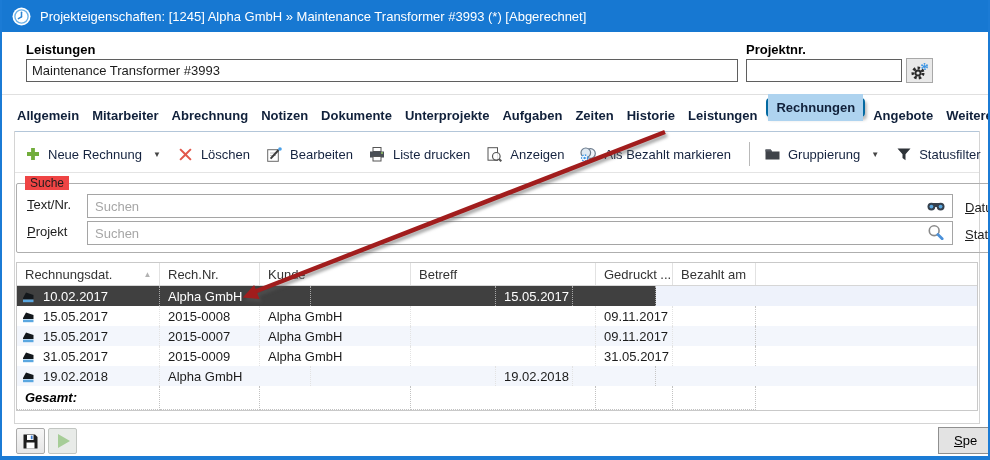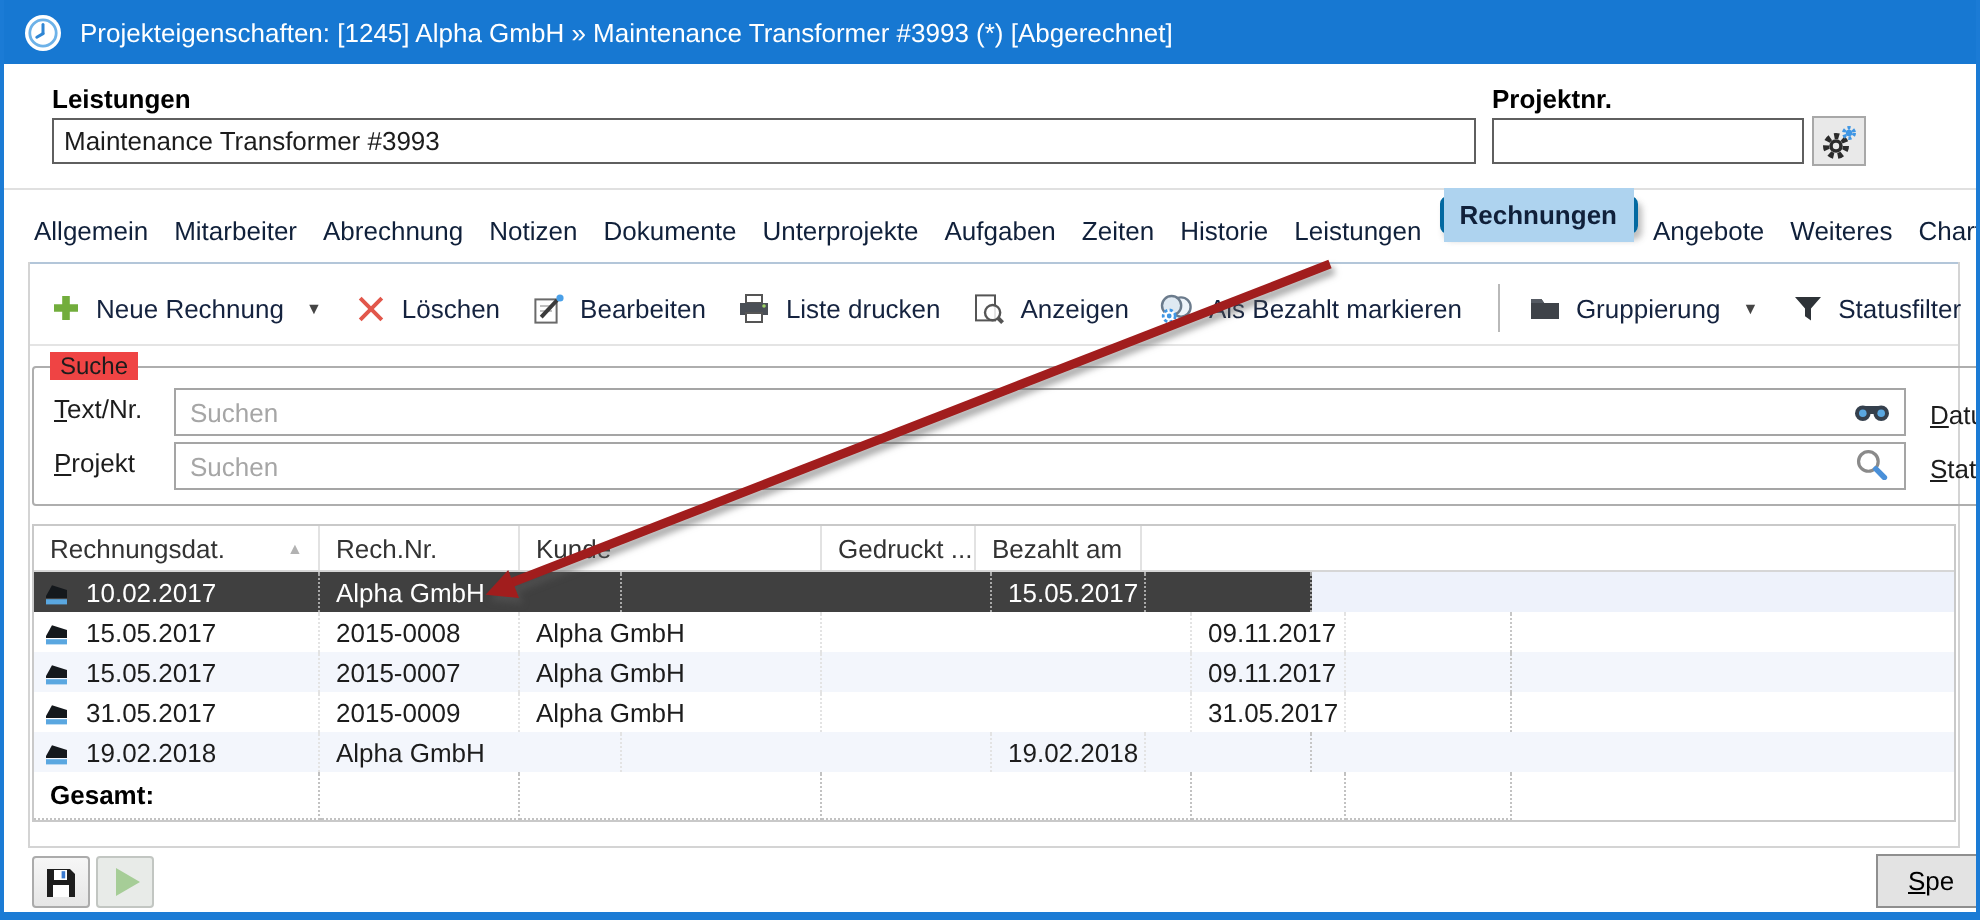--- a/index.html
+++ b/index.html
@@ -14,21 +14,21 @@
   
   .lbl{position:absolute;font-size:13px;font-weight:bold;color:#000;}
   .tinput{position:absolute;height:23px;border:1px solid #5f5f5f;background:#fff;font-size:13px;
           color:#1c1c1c;padding:0 5px;font-family:"Liberation Sans",sans-serif;}
   .gearbtn{position:absolute;left:904px;top:58px;width:27px;height:25px;background:#e9e9e9;
            border:1px solid #a8a8a8;display:flex;align-items:center;justify-content:center;cursor:pointer;}
   .hdr-divider{position:absolute;left:0;top:94px;width:990px;height:1px;background:#e0e0e0;}
   
   .tabs{position:absolute;left:15px;top:99px;height:33px;display:flex;align-items:center;
         font-size:13px;color:#10203a;white-space:nowrap;}
-  .tab{margin-right:13px;cursor:pointer;}
+  .tab{margin-right:13px;cursor:pointer;font-weight:bold;}
   .tab-annotation{border:2px solid #0369a1;border-radius:4px;margin:0 8px 16px -4px;
                   box-shadow:2px 3px 3px rgba(70,70,70,.35);}
   .tab.active{font-weight:bold;background:#aed3ef;padding:6px 8px;margin:0;}
   .tabs-underline{position:absolute;left:12px;top:131px;width:966px;height:1px;background:#b3c6d9;}
   .panel{position:absolute;left:12px;top:131px;width:966px;height:293px;
          border:1px solid #d4d4d4;border-top:none;}
   
   .toolbar{position:absolute;left:22px;top:138px;height:32px;display:flex;align-items:center;
            font-size:13px;color:#15233f;white-space:nowrap;}
   .titem{display:flex;align-items:center;gap:7px;margin-right:16px;cursor:pointer;}
@@ -56,21 +56,21 @@
   .trow{display:flex;height:20px;align-items:center;color:#1c1c1c;}
   .trow.striped{background:#f3f6fc;}
   .cell{padding-left:8px;overflow:hidden;white-space:nowrap;height:100%;display:flex;align-items:center;}
   .c1{width:143px;} .c2{width:100px;} .c3{width:151px;} .c4{width:185px;} .c5{width:77px;} .c6{width:83px;}
   .filler{flex:1;border:none !important;}
   .trow .cell{border-right:1px dotted #e3e3e3;}
   .trow .c6{border-right:1px dotted #c6c6c6;}
   .trow.selected .cell{background:#404040;color:#fff;border-right:1px dotted rgba(255,255,255,.55);}
   .trow.selected .filler{background:#eef2fb;}
   .tfoot{display:flex;height:24px;align-items:center;font-weight:bold;color:#000;}
-  .tfoot .cell{border-right:1px dotted #c2c2c2;border-bottom:1px dotted #c2c2c2;}
+  .tfoot .cell{border-right:1px dotted #c2c2c2;border-bottom:1px dotted #c2c2c2;font-style:italic;}
   .rowicon{display:inline-flex;width:16px;height:14px;margin-right:6px;flex:0 0 auto;margin-left:-2px;}
   .c1.data{padding-left:6px;}
   .sort{font-size:8px;color:#b2b2b2;margin-left:8px;}
   
   .bbtn{position:absolute;top:428px;width:29px;height:26px;background:linear-gradient(#f6f6f6,#e6e6e6);
         border:1px solid #ababab;border-radius:2px;display:flex;align-items:center;justify-content:center;cursor:pointer;}
   .bbtn.disabled{background:#e8ebe8;border-color:#c2c6c2;}
   .play{width:0;height:0;border-top:7px solid transparent;border-bottom:7px solid transparent;
         border-left:12px solid #a6cd97;margin-left:3px;}
   .spe-btn{position:absolute;left:936px;top:427px;width:80px;height:27px;background:#e3e3e3;
@@ -241,20 +241,21 @@
   </div>
 
   <div class="table">
     <div class="thead">
       <div class="cell c1">
         <span>Rechnungsdat.</span>
         <span class="sort">▲</span>
       </div>
       <div class="cell c2">Rech.Nr.</div>
       <div class="cell c3">Kunde</div>
+      <div class="cell c4">Betreff</div>
       <div class="cell c5">Gedruckt ...</div>
       <div class="cell c6">Bezahlt am</div>
       <div class="cell filler"></div>
     </div>
 
     <div class="trow striped selected">
       <div class="cell c1 data">
           <span class="rowicon">
             <svg viewBox="0 0 16 14">
               <path d="M2 9 L5 3.6 L12.5 6 L12.5 10 L2 10 z" fill="#14181c"></path>

